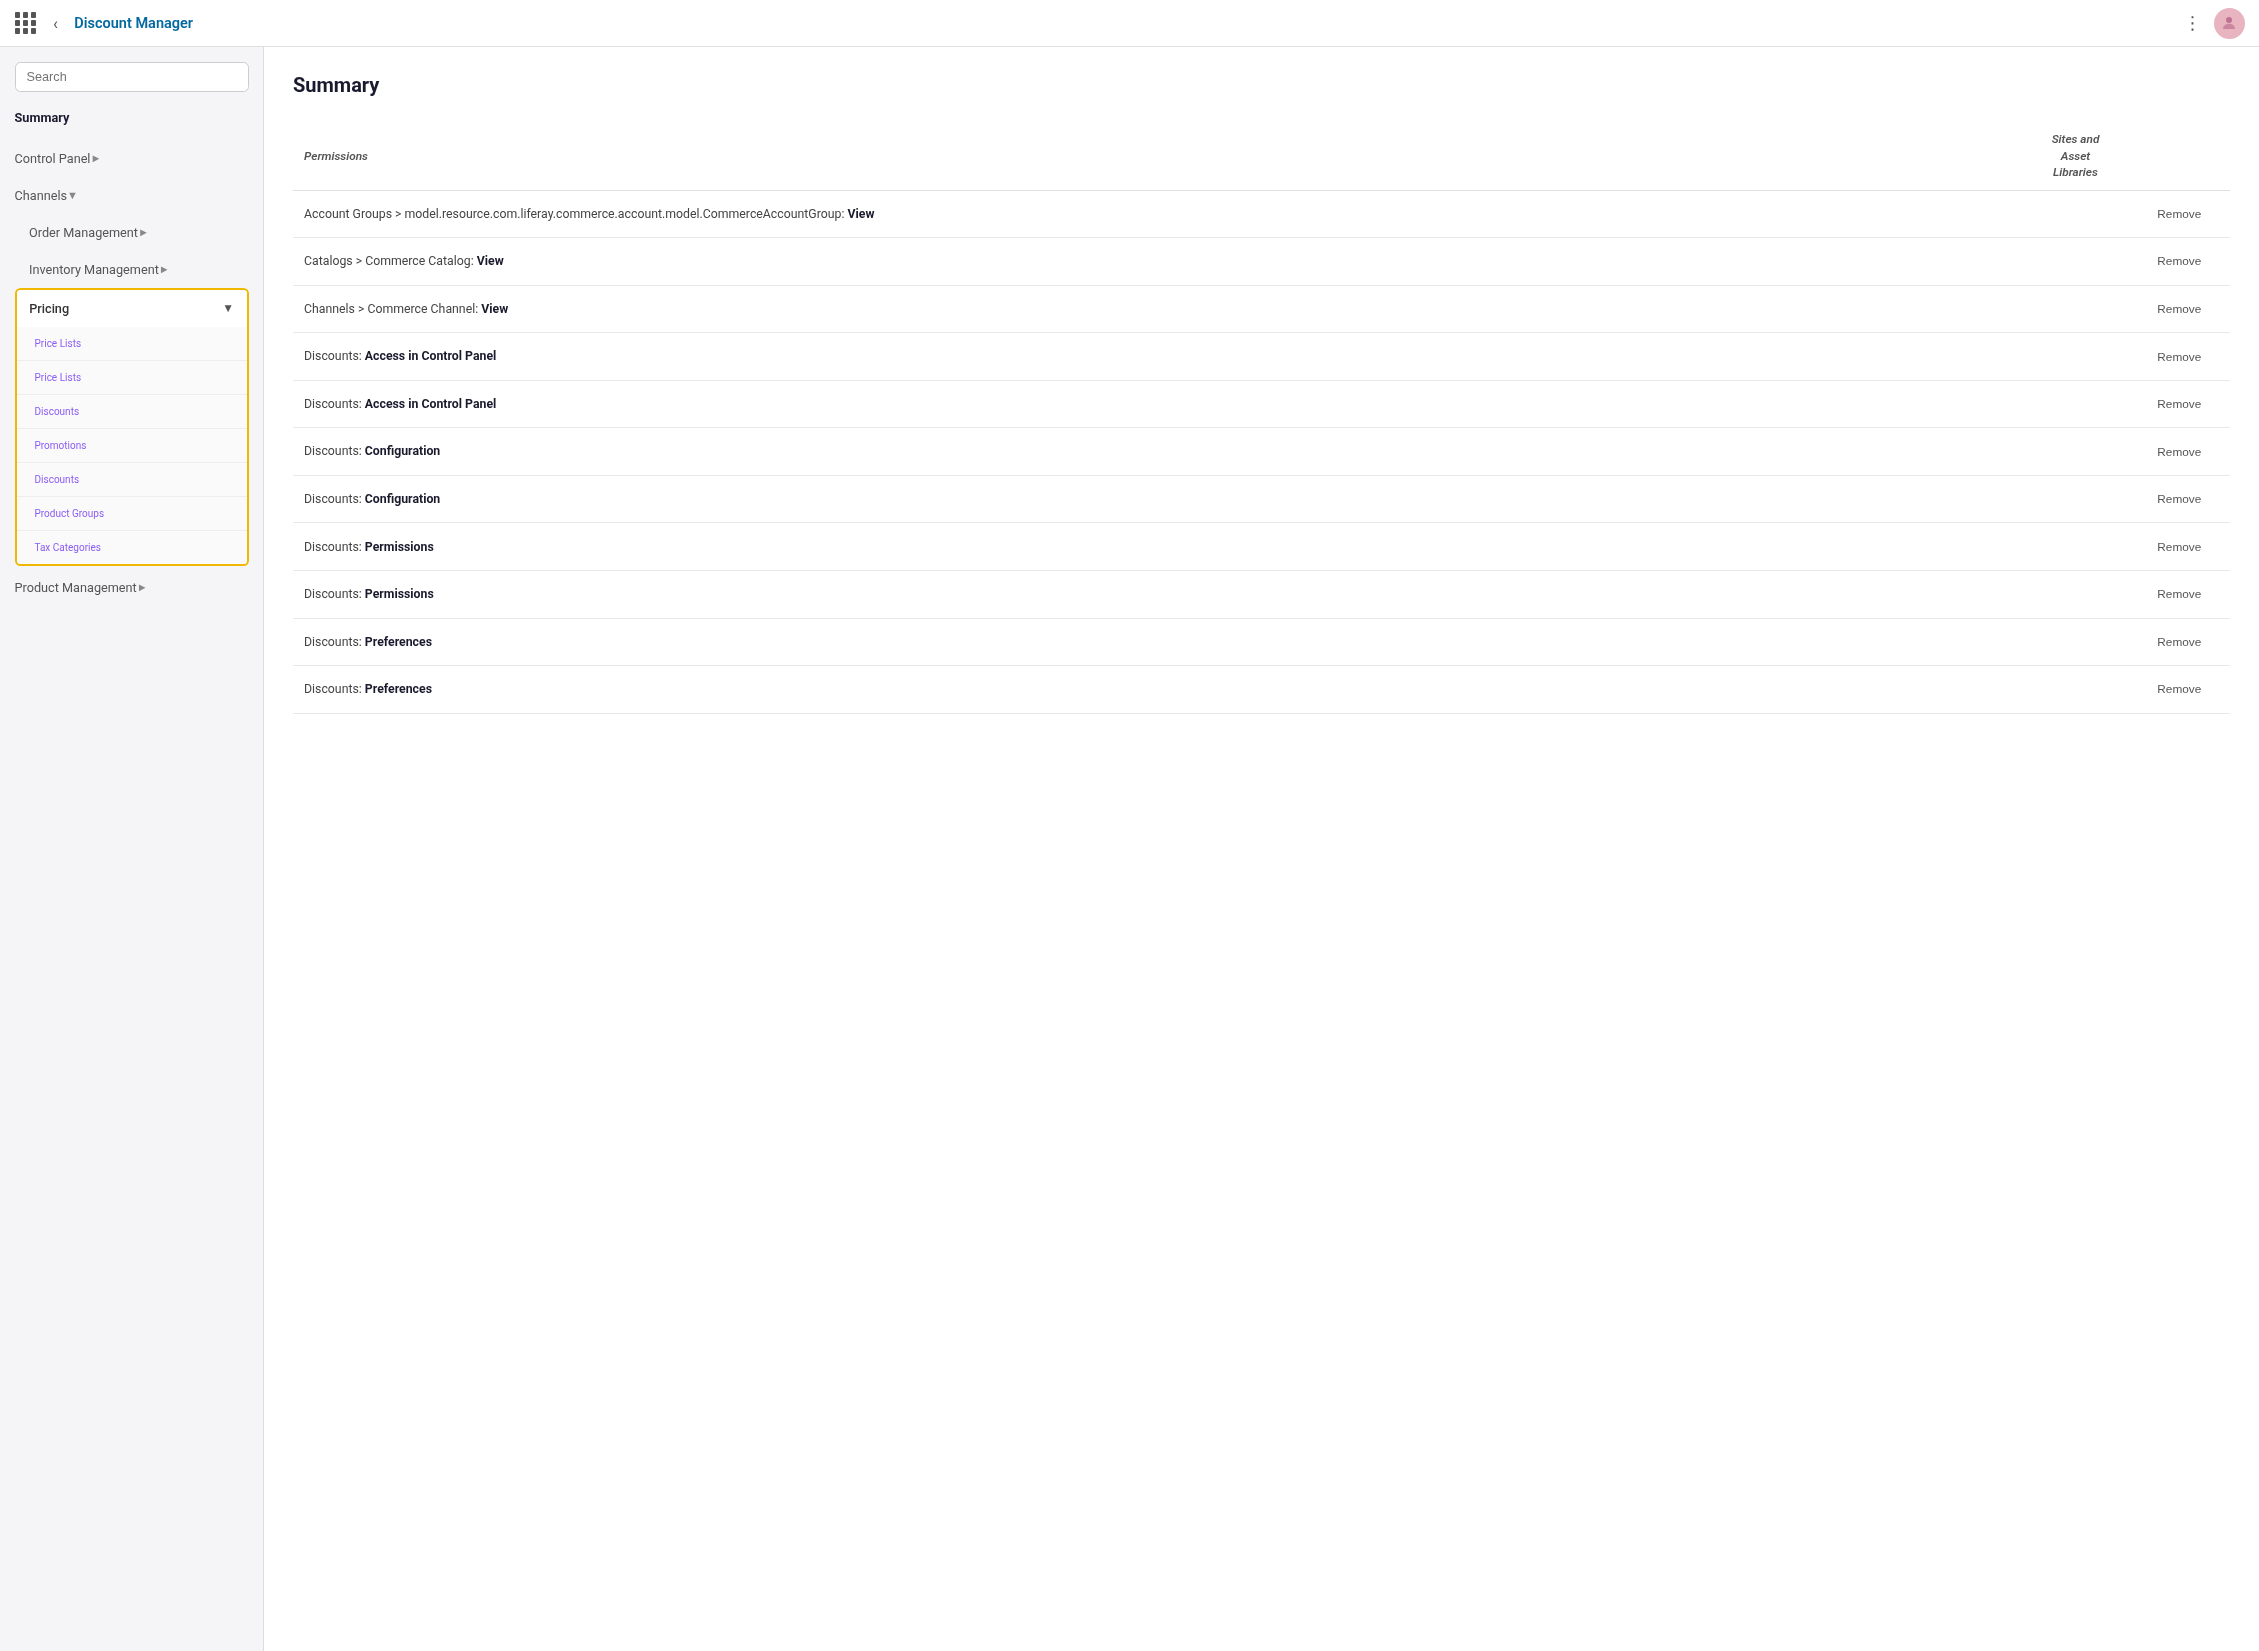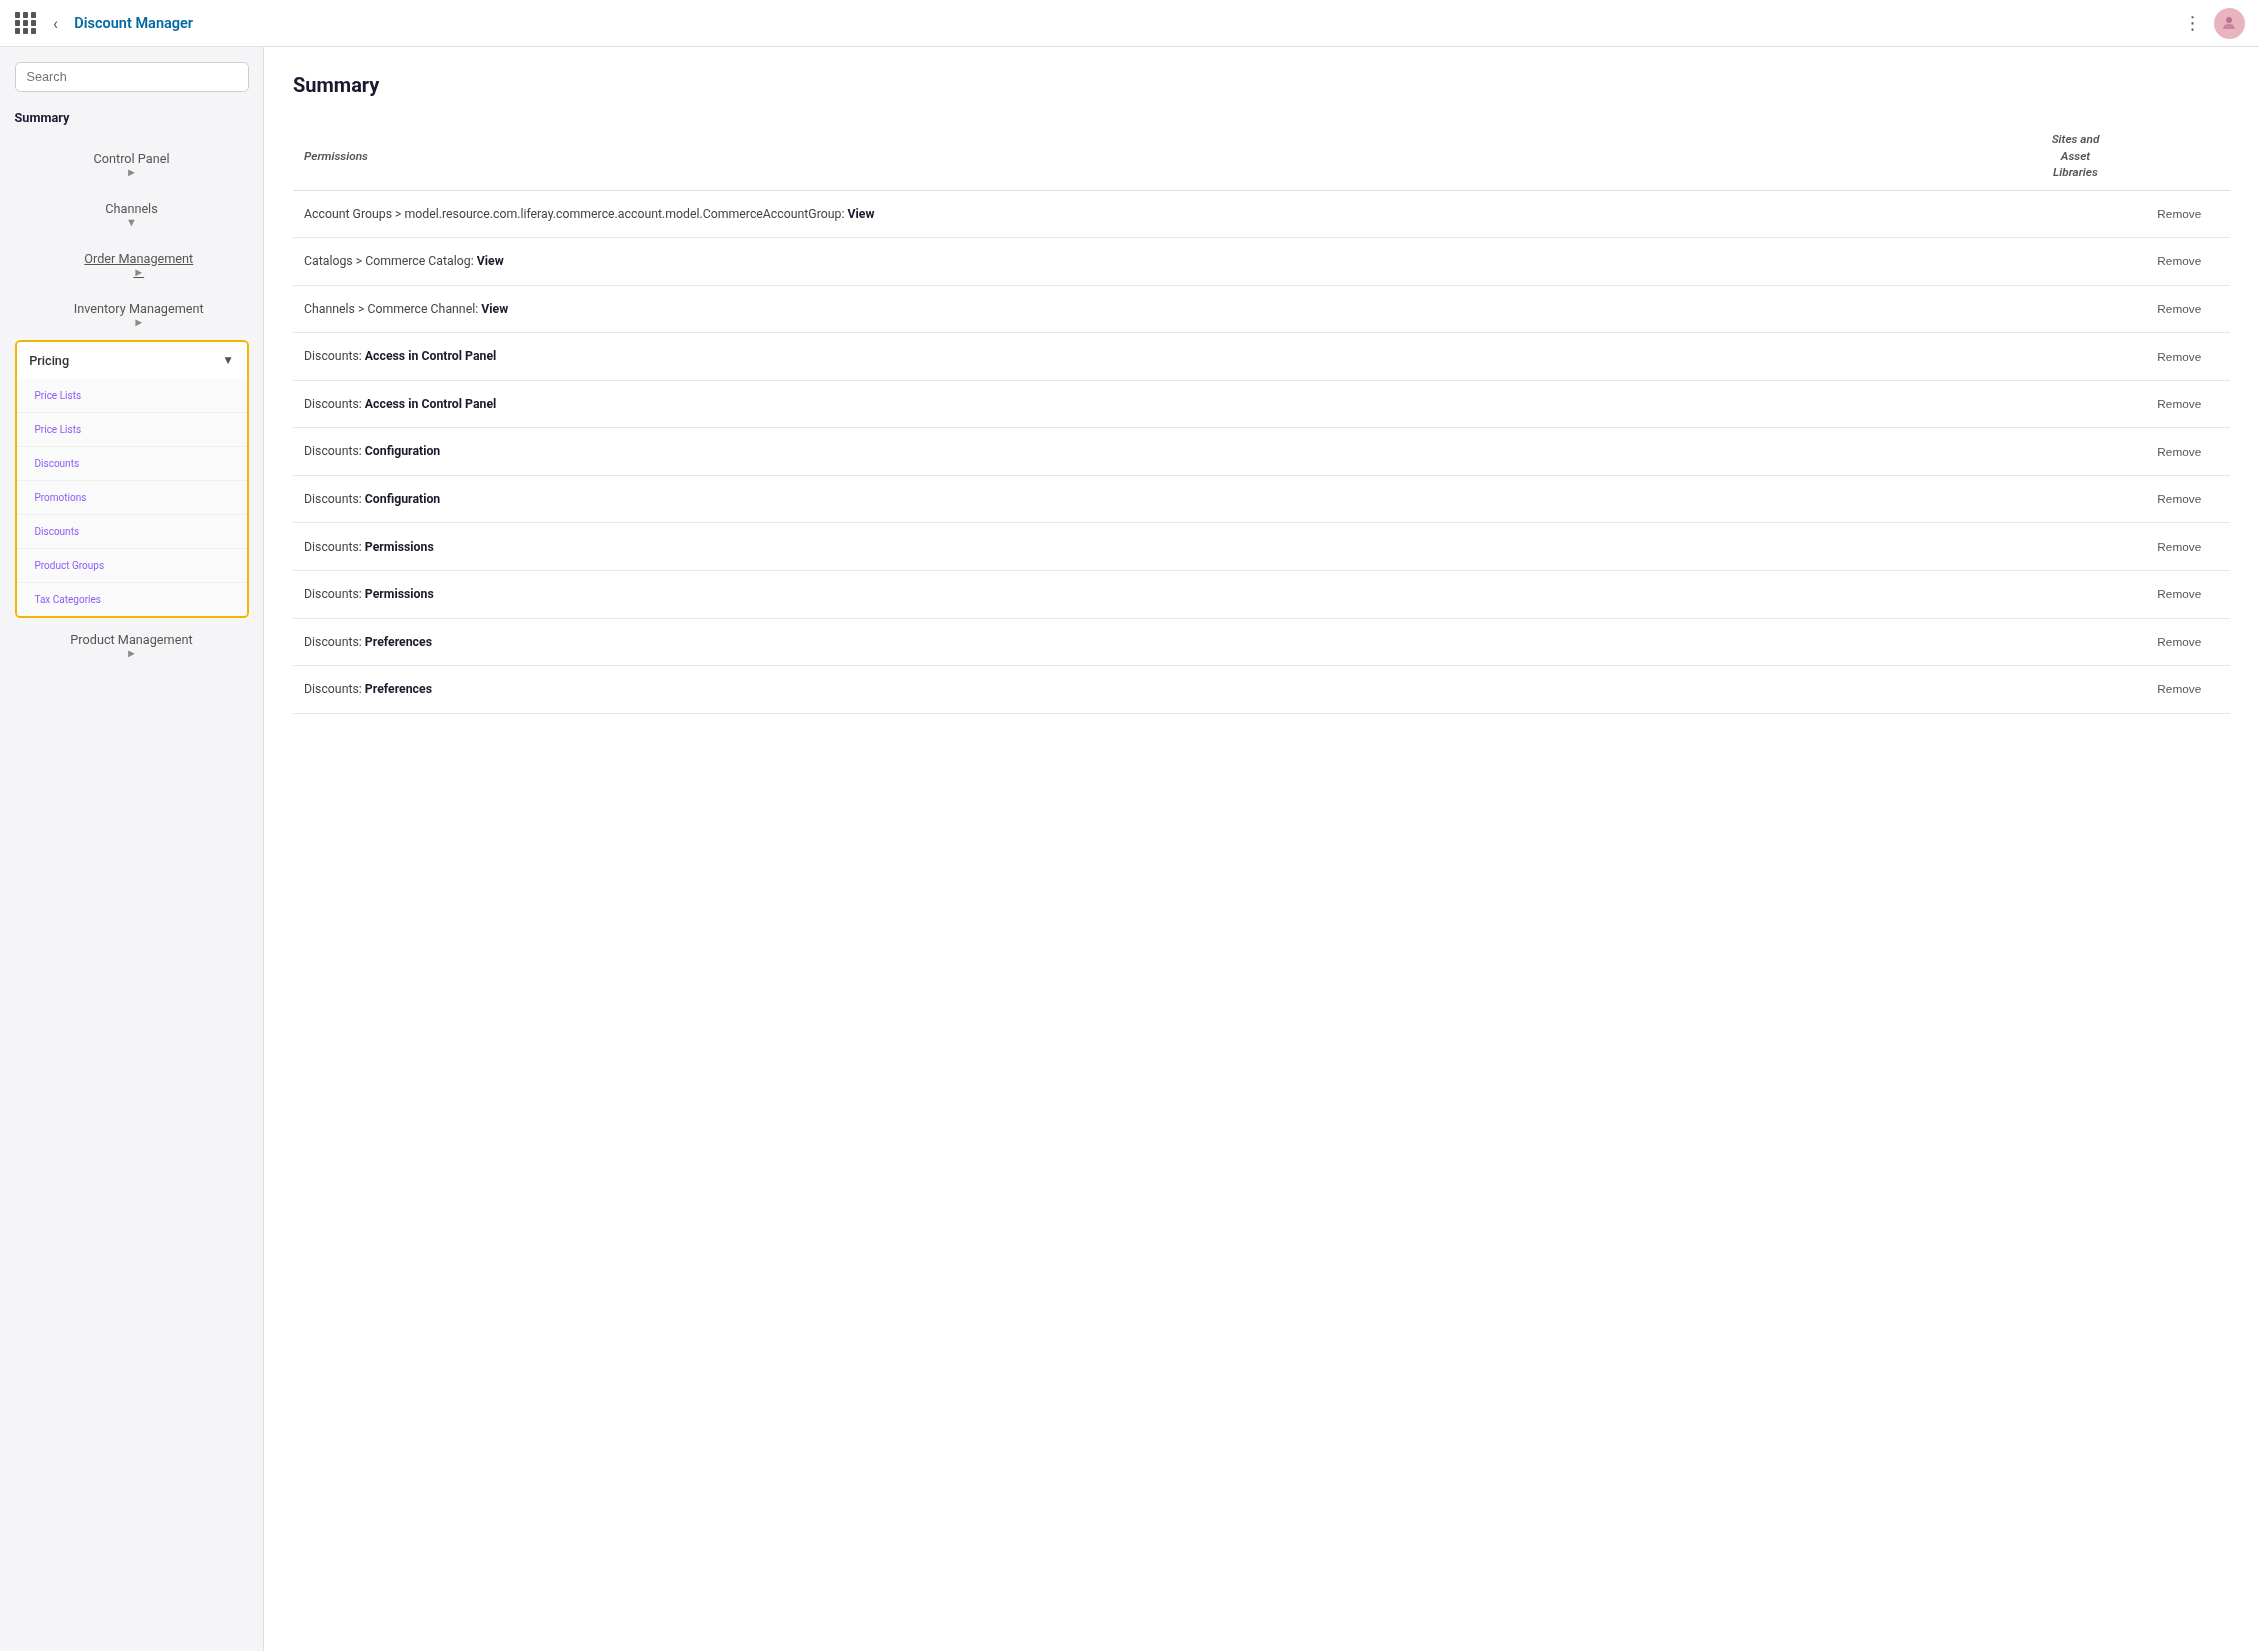--- a/index.html
+++ b/index.html
@@ -116,21 +116,20 @@
     .sidebar-item {
       display: flex;
       align-items: center;
       justify-content: flex-start;
       padding: 11px 11px 11px 0;
       color: #555;
       font-size: 12.7px;
       cursor: pointer;
       border-radius: 3.6px 0 0 3.6px;
       padding-right: 14.5px;
-      flex-direction: column;
     }
     .sidebar-item .chevron {
       font-size: 11px;
       color: #888;
     }
 
     .pricing-container {
       border: 2.3px solid #f0b800;
       border-radius: 5.5px;
       margin-right: 14.5px;
@@ -265,21 +264,21 @@
     <div class="sidebar-item">
       <span>Control Panel</span>
       <span class="chevron">►</span>
     </div>
 
     <div class="sidebar-item">
       <span>Channels</span>
       <span class="chevron">▼</span>
     </div>
 
-    <div class="sidebar-item" style="padding-left: 14.5px; text-decoration: underline;">
+    <div class="sidebar-item" style="padding-left: 14.5px;">
       <span>Order Management</span>
       <span class="chevron">►</span>
     </div>
 
     <div class="sidebar-item" style="padding-left: 14.5px;">
       <span>Inventory Management</span>
       <span class="chevron">►</span>
     </div>
 
     <div class="pricing-container">

